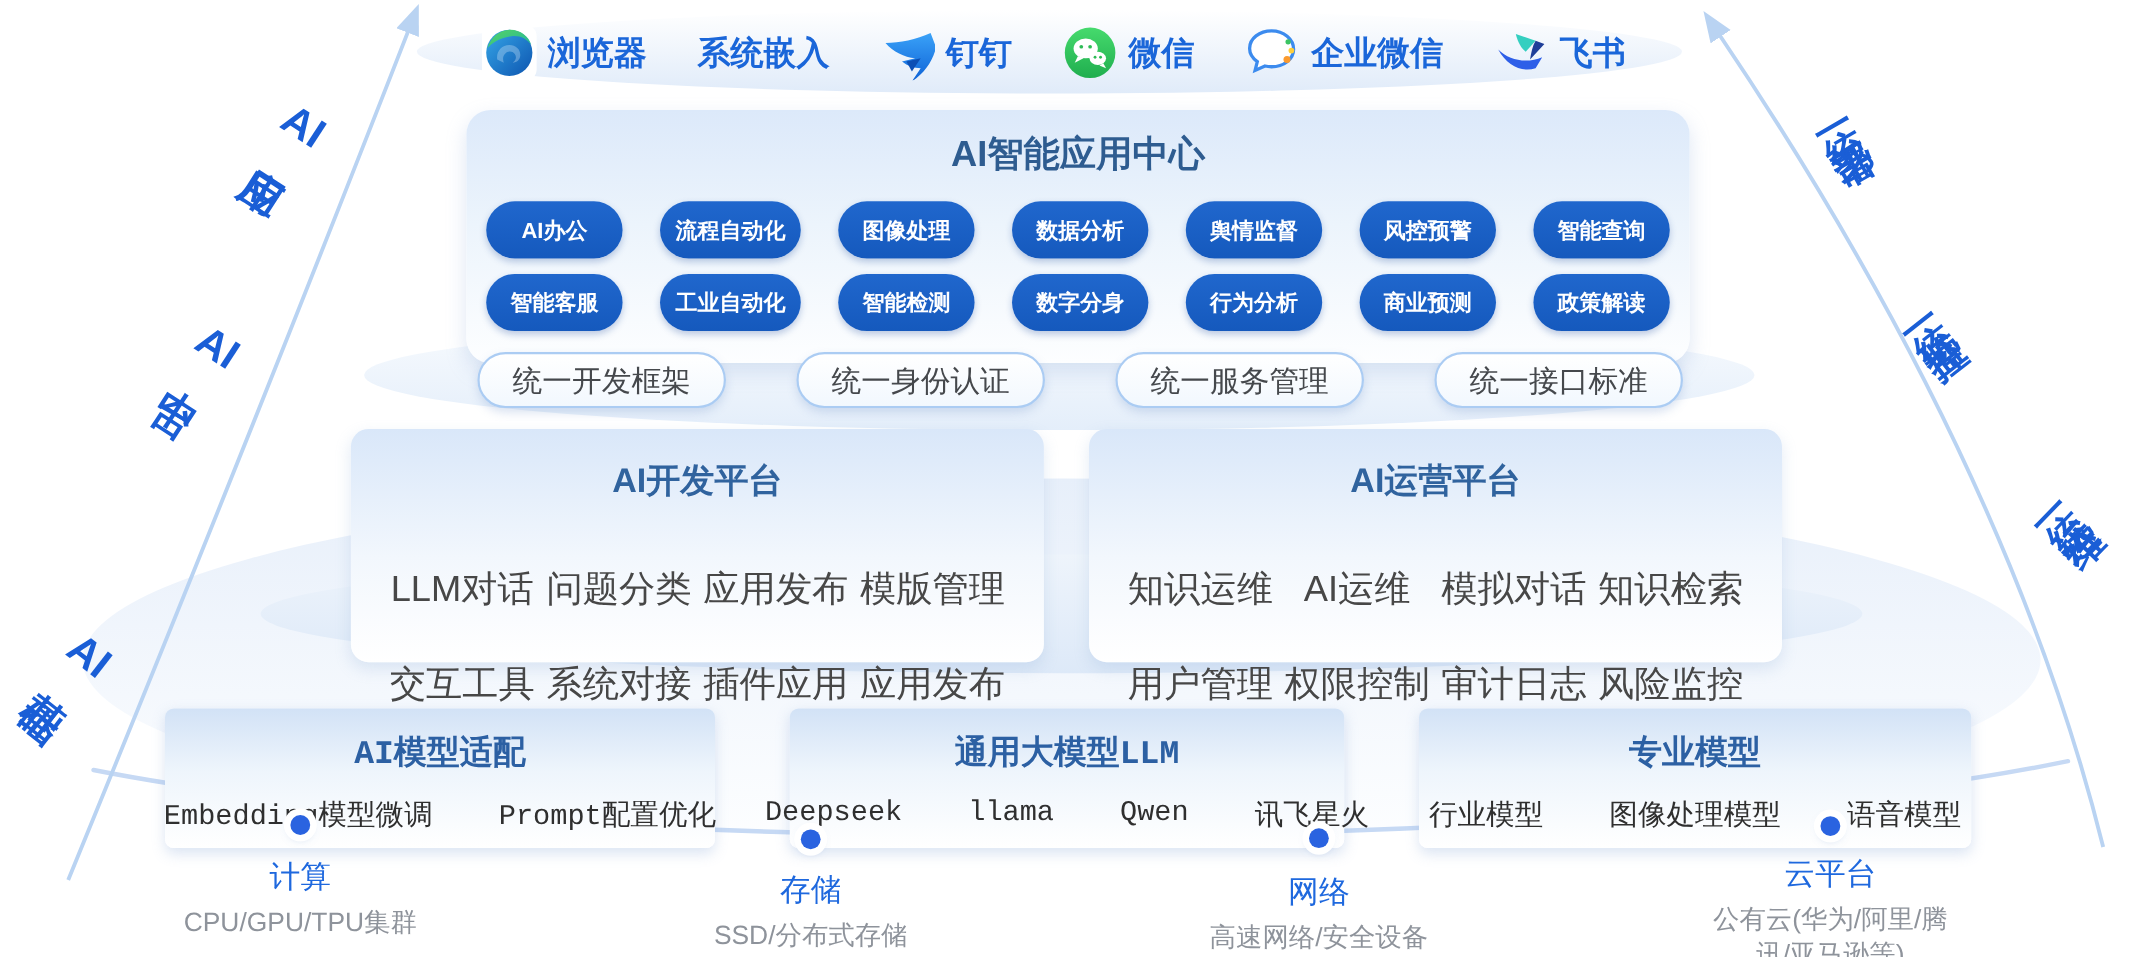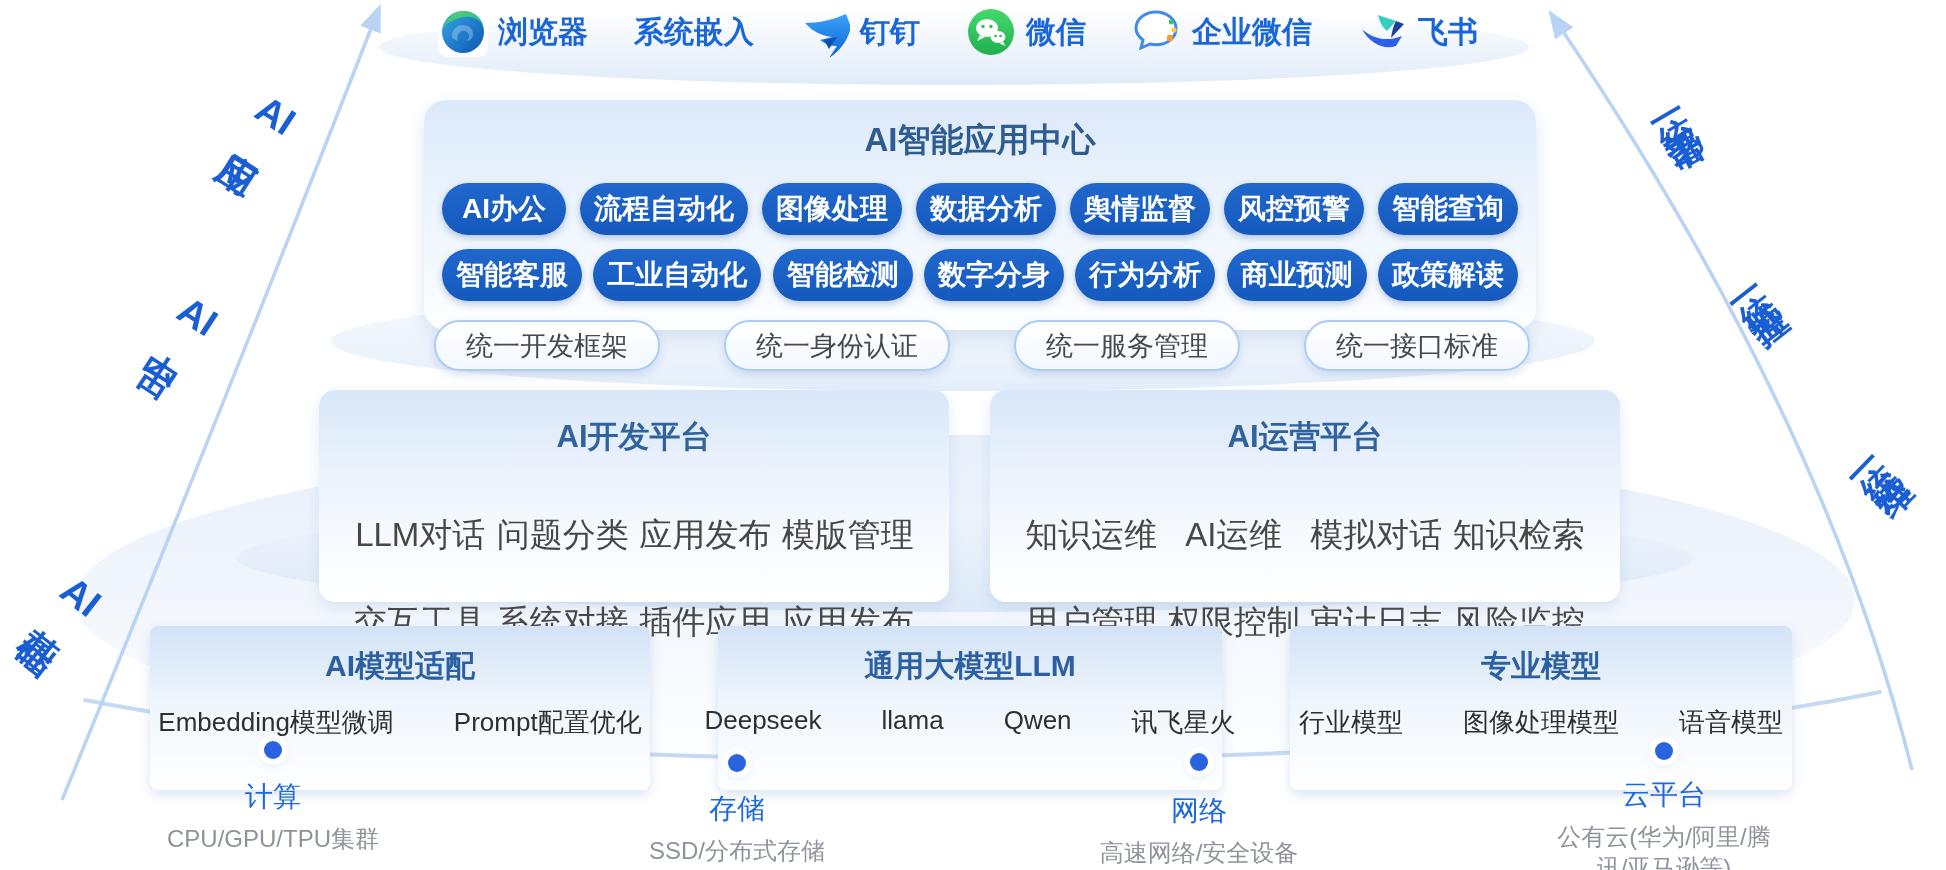--- a/index.html
+++ b/index.html
@@ -1,42 +1,42 @@
 <!DOCTYPE html>
 <html><head>
 <meta charset="utf-8">
 <style>
   html,body{margin:0;padding:0;background:#ffffff;}
   #canvas{position:relative;width:1946px;height:870px;background:#ffffff;overflow:hidden;
           font-family:"Liberation Sans","DejaVu Sans",sans-serif;}
   .bgsvg{position:absolute;left:0;top:0;z-index:0;}
 
   
-  .channels{position:absolute;left:438px;top:2px;height:60px;display:flex;align-items:center;gap:46px;z-index:3;}
+  .channels{position:absolute;left:438px;top:18px;height:60px;display:flex;align-items:center;gap:46px;z-index:3;}
   .chan{display:flex;align-items:center;gap:10px;}
   .cicon{width:50px;height:50px;display:inline-flex;}
   .cicon svg{width:50px;height:50px;}
   .clabel{font-size:30px;font-weight:700;color:#1a66d9;white-space:nowrap;}
 
   
   .vlabel{position:absolute;writing-mode:vertical-rl;text-orientation:upright;line-height:1.05;
           font-weight:700;color:#1a5ed6;z-index:3;white-space:nowrap;}
   .vl-left{font-size:38px;letter-spacing:5px;}
   .vl-right{font-size:36px;letter-spacing:6px;}
   .tcy{text-combine-upright:all;}
 
   
   #appbox{position:absolute;left:424px;top:88px;width:1112px;height:230px;border-radius:22px;z-index:2;
           background:linear-gradient(180deg,#dce9fa 0%,#ecf4fc 45%,#fdfeff 100%);
           box-shadow:0 8px 18px rgba(140,170,215,.28);margin-top:12px;}
   .appbox-title{margin-top:18px;text-align:center;font-size:33px;font-weight:700;color:#2e5c90;}
   .btnrow{display:flex;justify-content:space-between;margin:20px 18px 0 18px;}
   .btnrow+.btnrow{margin-top:14px;}
   .btn{height:52px;min-width:124px;box-sizing:border-box;padding:0 14px;border-radius:26px;
-       background:linear-gradient(180deg,#2067cd,#1559bd);color:#ffffff;font-size:28px;font-weight:700;
+       background:linear-gradient(180deg,#2067cd,#1559bd);color:#ffffff;font-size:20px;font-weight:700;
        display:flex;align-items:center;justify-content:center;white-space:nowrap;
        box-shadow:0 3px 7px rgba(20,70,150,.28);}
 
   
   .pillsrow{position:absolute;left:434px;top:320px;width:1096px;display:flex;justify-content:space-between;z-index:2;}
   .pill{height:51px;box-sizing:border-box;border-radius:30px;border:2px solid #abccf3;
         background:linear-gradient(180deg,#ffffff,#f2f8fe);color:#45484c;font-size:27px;
         display:flex;align-items:center;padding:0 30px;white-space:nowrap;
         box-shadow:0 4px 9px rgba(130,160,210,.30);}
 
@@ -44,23 +44,23 @@
   .platform{position:absolute;top:390px;width:630px;height:212px;border-radius:16px;z-index:2;
             background:linear-gradient(180deg,#d9e7f9 0%,#f2f7fd 55%,#ffffff 100%);
             box-shadow:0 6px 14px rgba(140,170,215,.24);}
   #plat-dev{left:319px;} #plat-ops{left:990px;}
   .plat-title{margin-top:26px;text-align:center;font-size:31px;font-weight:700;color:#30639e;}
   .plat-grid{display:grid;grid-template-columns:repeat(4,1fr);row-gap:42px;margin:55px 30px 0 30px;
              text-align:center;font-size:33px;color:#474747;}
   .plat-grid span{white-space:nowrap;}
 
   
-  .modelbox{position:absolute;top:626px;height:164px;border-radius:8px;z-index:2;
+  .modelbox{position:absolute;top:644px;height:127px;border-radius:8px;z-index:2;
             background:linear-gradient(180deg,#d2e2f6 0%,#eef5fc 45%,#ffffff 100%);
-            box-shadow:0 5px 12px rgba(140,170,215,.30);}
+            box-shadow:0 5px 12px rgba(140,170,215,.30);font-family:Liberation Mono, monospace;}
   #mb1{left:150px;width:500px;} #mb2{left:718px;width:504px;} #mb3{left:1290px;width:502px;}
   .mb-title{margin-top:20px;text-align:center;font-size:30px;font-weight:700;color:#2c60a3;}
   .mb-items{display:flex;justify-content:center;gap:60px;margin-top:18px;font-size:26px;color:#2f2f2f;}
   .mb-items span{white-space:nowrap;}
 
   
   .dot{position:absolute;width:18px;height:18px;border-radius:50%;background:#2a63e0;z-index:3;
        transform:translate(-50%,-50%);
        box-shadow:0 0 0 6px #ffffff,0 3px 9px rgba(100,140,200,.55);}
   .infra{position:absolute;width:320px;transform:translateX(-50%);text-align:center;z-index:2;}

